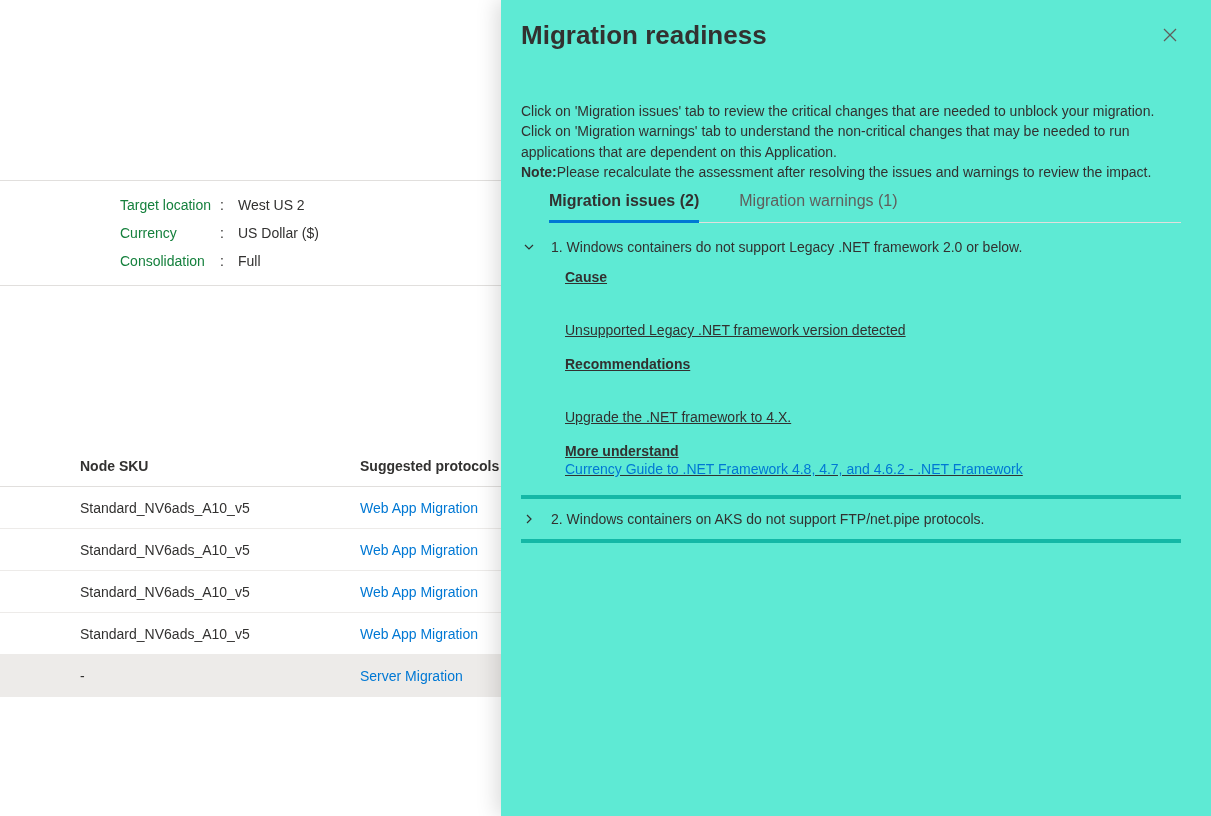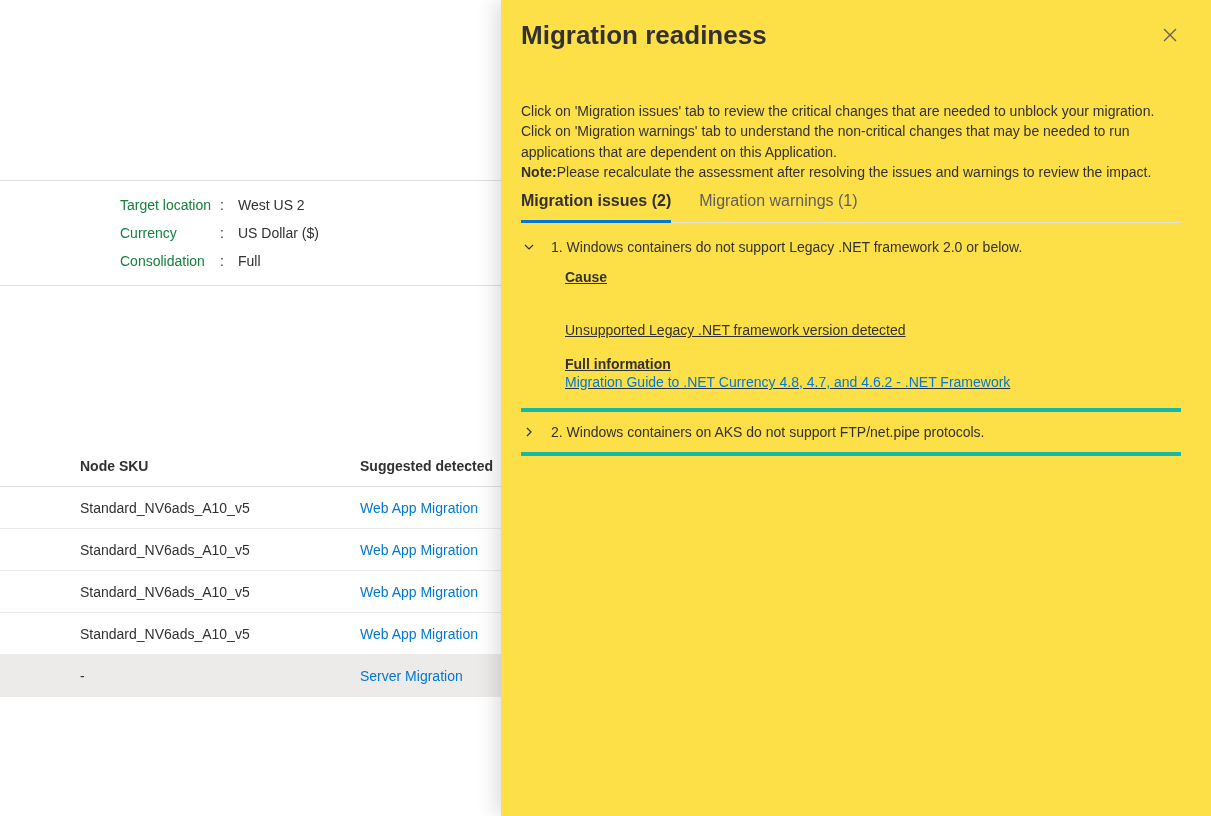--- a/index.html
+++ b/index.html
@@ -67,21 +67,21 @@
     .col-mig { width: 200px; }
     .link { color: #0078d4; cursor: pointer; }
 
     
     .panel {
       position: absolute;
       top: 0;
       right: 0;
       width: 710px;
       height: 100%;
-      background: #fde047;
+      background: #5eead4;
       box-shadow: -4px 0 20px rgba(0,0,0,0.15);
       padding: 20px 30px 20px 20px;
     }
     .panel-header {
       display: flex;
       justify-content: space-between;
       align-items: flex-start;
       margin-bottom: 50px;
     }
     .panel-title {
@@ -101,22 +101,23 @@
     .panel-description {
       font-size: 14px;
       line-height: 1.45;
       color: #323130;
     }
     .panel-description .note-label { font-weight: 600; }
 
     .tabs {
       display: flex;
       border-bottom: 1px solid #e1dfdd;
-      gap: 28px;
+      gap: 40px;
       margin-bottom: 4px;
+      margin-left: 28px;
     }
     .tab {
       padding: 10px 0;
       font-size: 16px;
       color: #605e5c;
       cursor: pointer;
       border-bottom: 3px solid transparent;
       margin-bottom: -1px;
     }
     .tab.active {
@@ -184,21 +185,21 @@
     <div class="property-row">
       <span class="property-label">Consolidation</span>
       <span class="property-colon">:</span>
       <span class="property-value">Full</span>
     </div>
   </div>
 
   <div class="table-section">
     <div class="table-header">
       <div class="col-sku">Node SKU</div>
-      <div class="col-mig">Suggested detected</div>
+      <div class="col-mig">Suggested protocols</div>
     </div>
     <div class="table-row">
       <div class="col-sku">Standard_NV6ads_A10_v5</div>
       <div class="col-mig link">Web App Migration</div>
     </div>
     <div class="table-row">
       <div class="col-sku">Standard_NV6ads_A10_v5</div>
       <div class="col-mig link">Web App Migration</div>
     </div>
     <div class="table-row">
@@ -247,24 +248,26 @@
           </svg>
       </span>
       <span class="issue-title">1. Windows containers do not support Legacy .NET framework 2.0 or below.</span>
     </div>
     <div class="issue-body">
       <div class="issue-section">
         <div class="issue-section-label">Cause</div>
         <div class="issue-section-text">Unsupported Legacy .NET framework version detected</div>
       </div>
       <div class="issue-section">
+        <div class="issue-section-label">Recommendations</div>
+        <div class="issue-section-text">Upgrade the .NET framework to 4.X.</div>
       </div>
       <div class="issue-section">
-        <div class="issue-section-label">Full information</div>
-        <div class="issue-link">Migration Guide to .NET Currency 4.8, 4.7, and 4.6.2 - .NET Framework</div>
+        <div class="issue-section-label">More understand</div>
+        <div class="issue-link">Currency Guide to .NET Framework 4.8, 4.7, and 4.6.2 - .NET Framework</div>
       </div>
     </div>
   </div>
 
   <div class="issue-item">
     <div class="issue-header">
       <span class="chevron">
         <svg viewBox="0 0 12 12">
             <polyline points="4,2 8,6 4,10" fill="none" stroke="#323130" stroke-width="1.2"></polyline>
           </svg>

